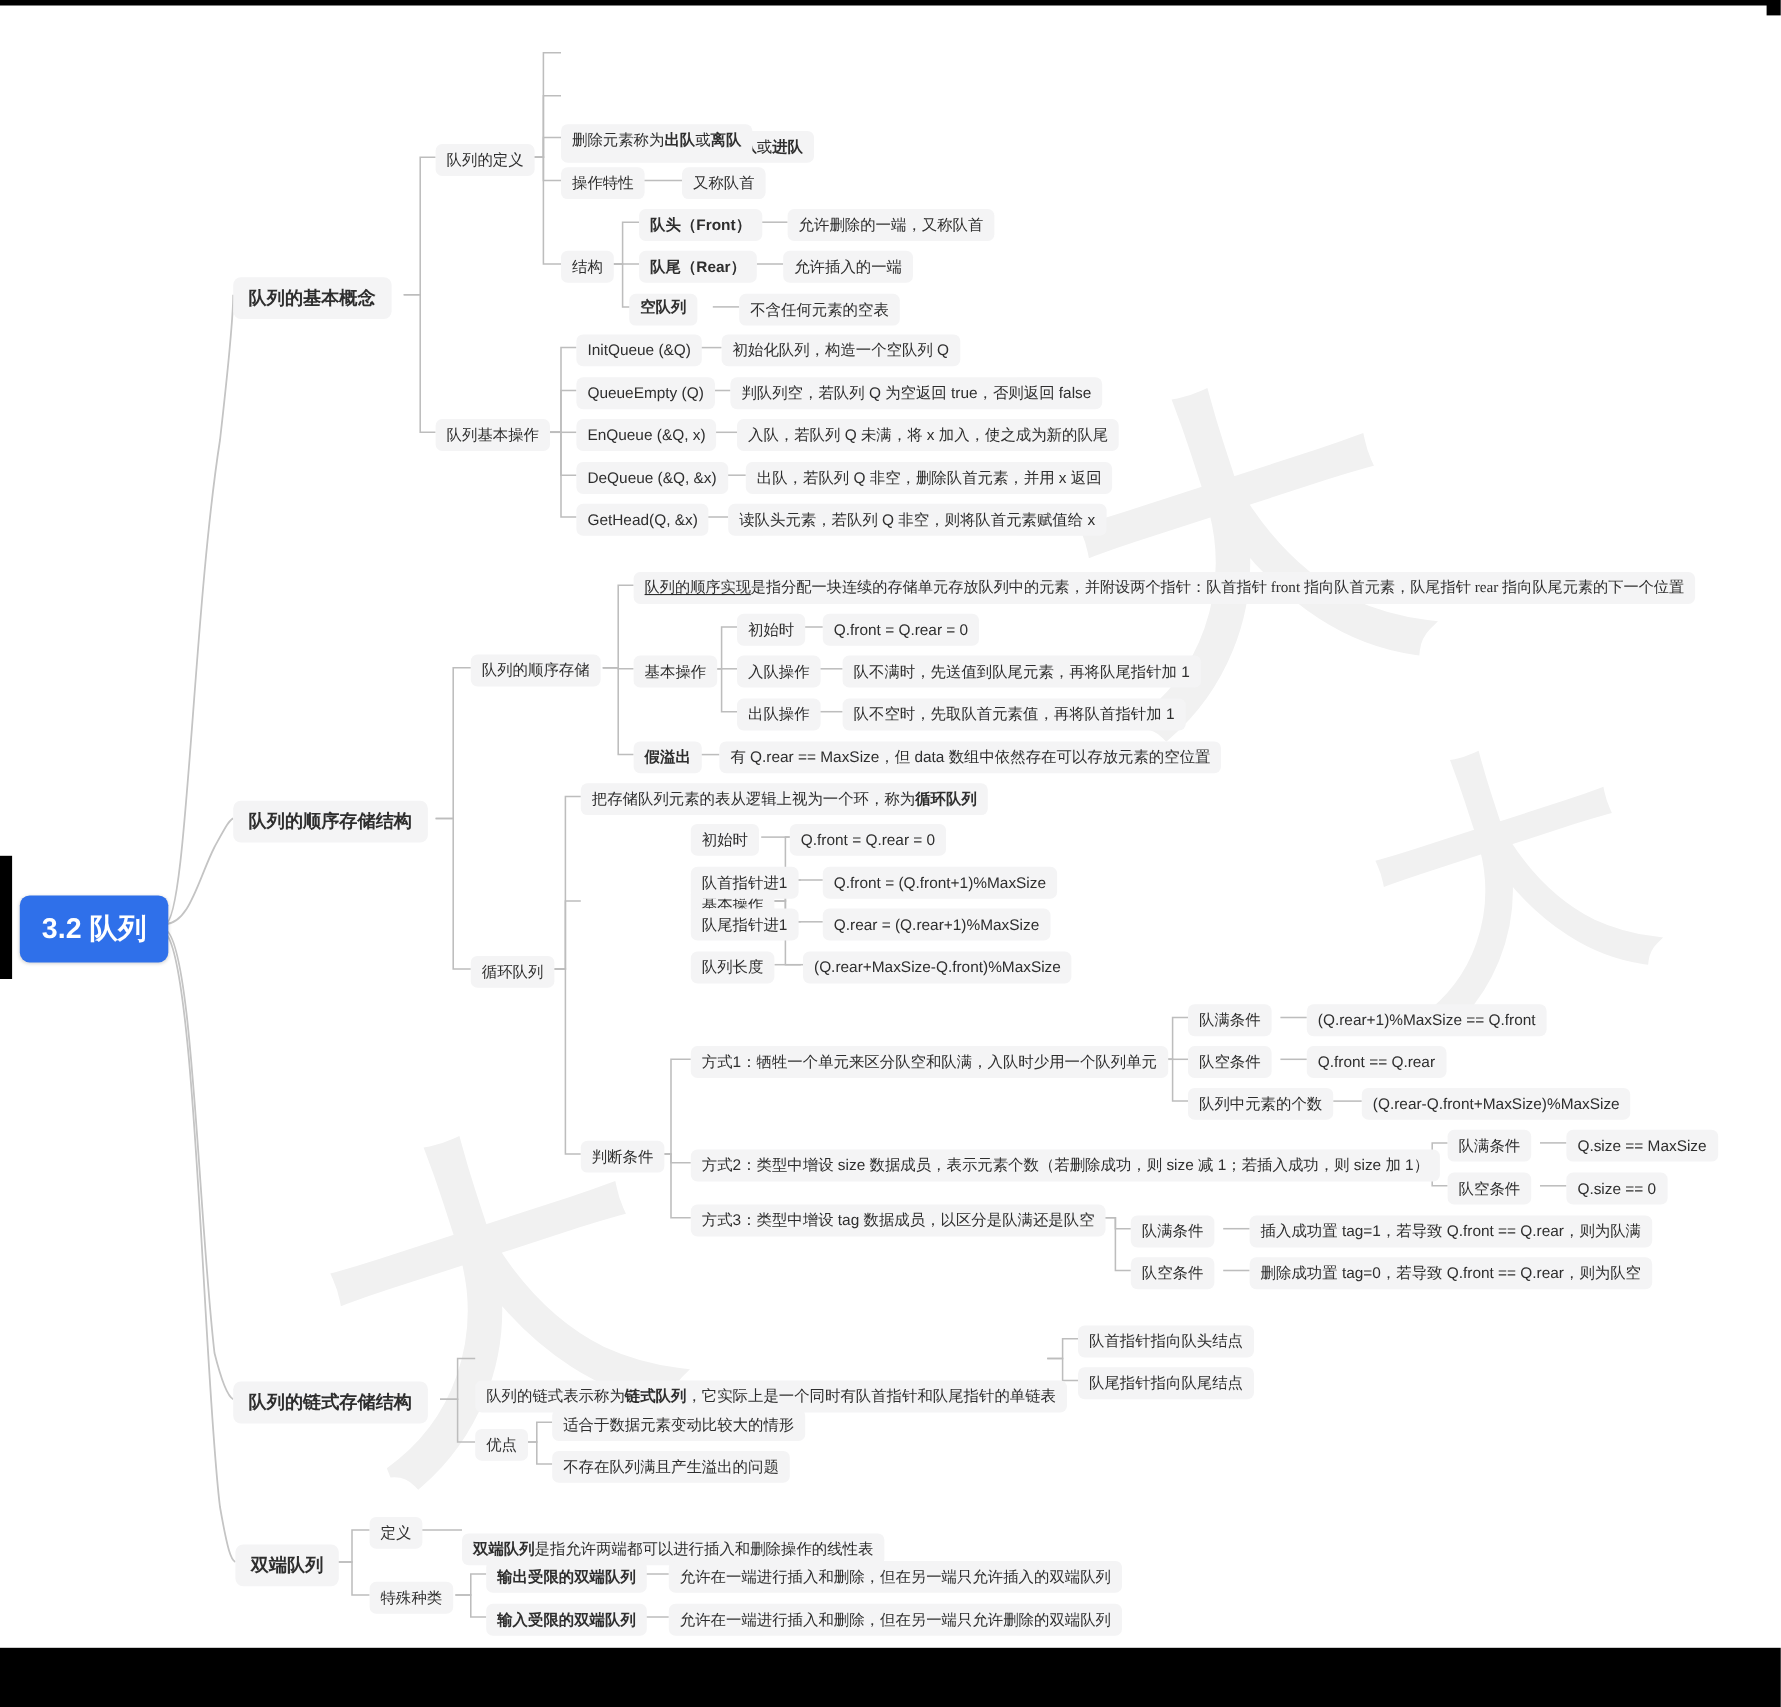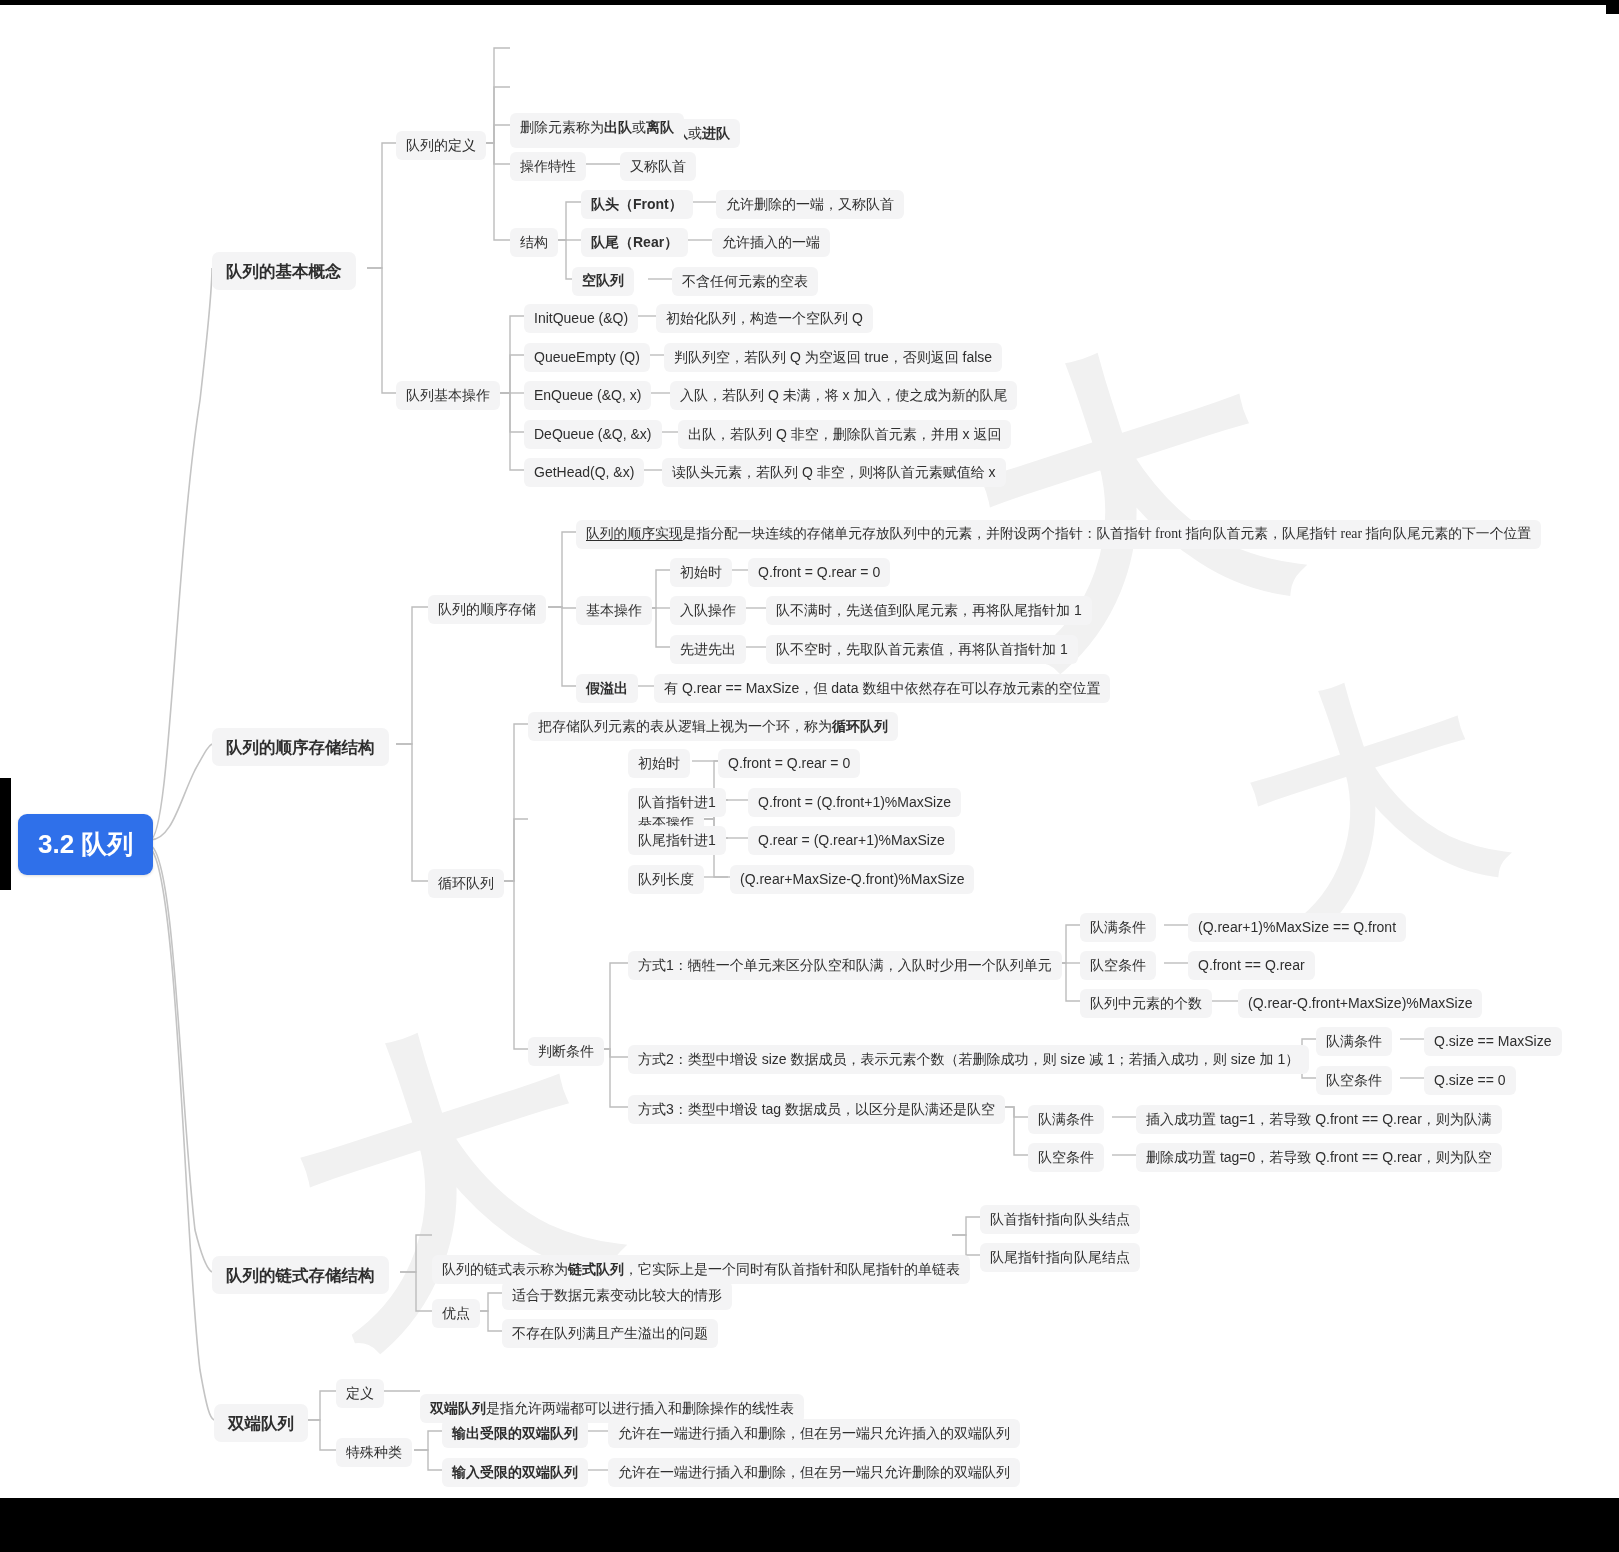--- a/index.html
+++ b/index.html
@@ -222,21 +222,21 @@
   </div>
 
   <div class="node l3" style="left:576px;top:596px;">基本操作</div>
 
   <div class="node l3" style="left:670px;top:558px;">初始时</div>
   <div class="node l3" style="left:748px;top:558px;">Q.front = Q.rear = 0</div>
 
   <div class="node l3" style="left:670px;top:596px;">入队操作</div>
   <div class="node l3" style="left:766px;top:596px;">队不满时，先送值到队尾元素，再将队尾指针加 1</div>
 
-  <div class="node l3" style="left:670px;top:635px;">先进先出</div>
+  <div class="node l3" style="left:670px;top:635px;">出队操作</div>
   <div class="node l3" style="left:766px;top:635px;">队不空时，先取队首元素值，再将队首指针加 1</div>
 
   <div class="node l3 b" style="left:576px;top:674px;">假溢出</div>
   <div class="node l3" style="left:654px;top:674px;">有 Q.rear == MaxSize，但 data 数组中依然存在可以存放元素的空位置</div>
 
   <div class="node l2" style="left:428px;top:869px;">循环队列</div>
 
   <div class="node l3" style="left:528px;top:712px;">
     <span>把存储队列元素的表从逻辑上视为一个环，称为</span><strong>循环队列</strong>
   </div>

